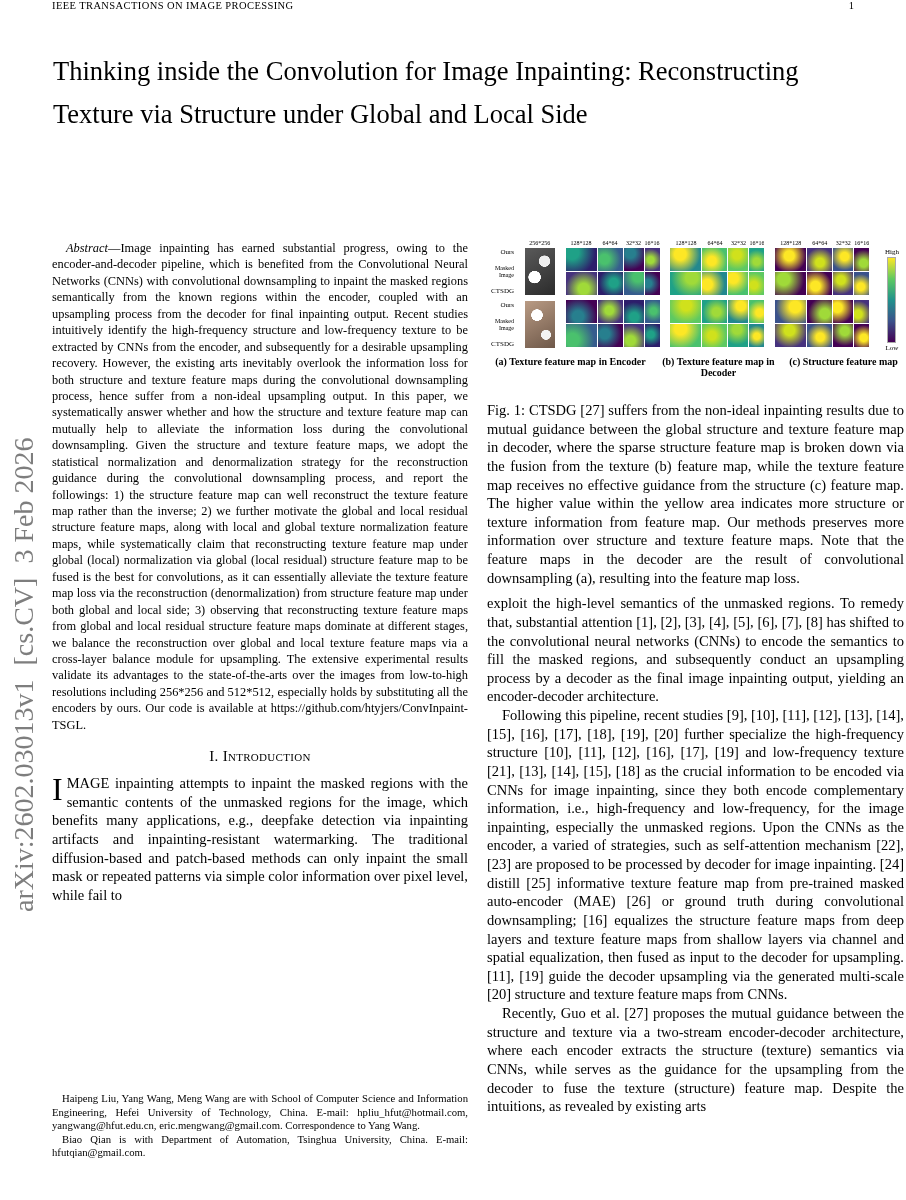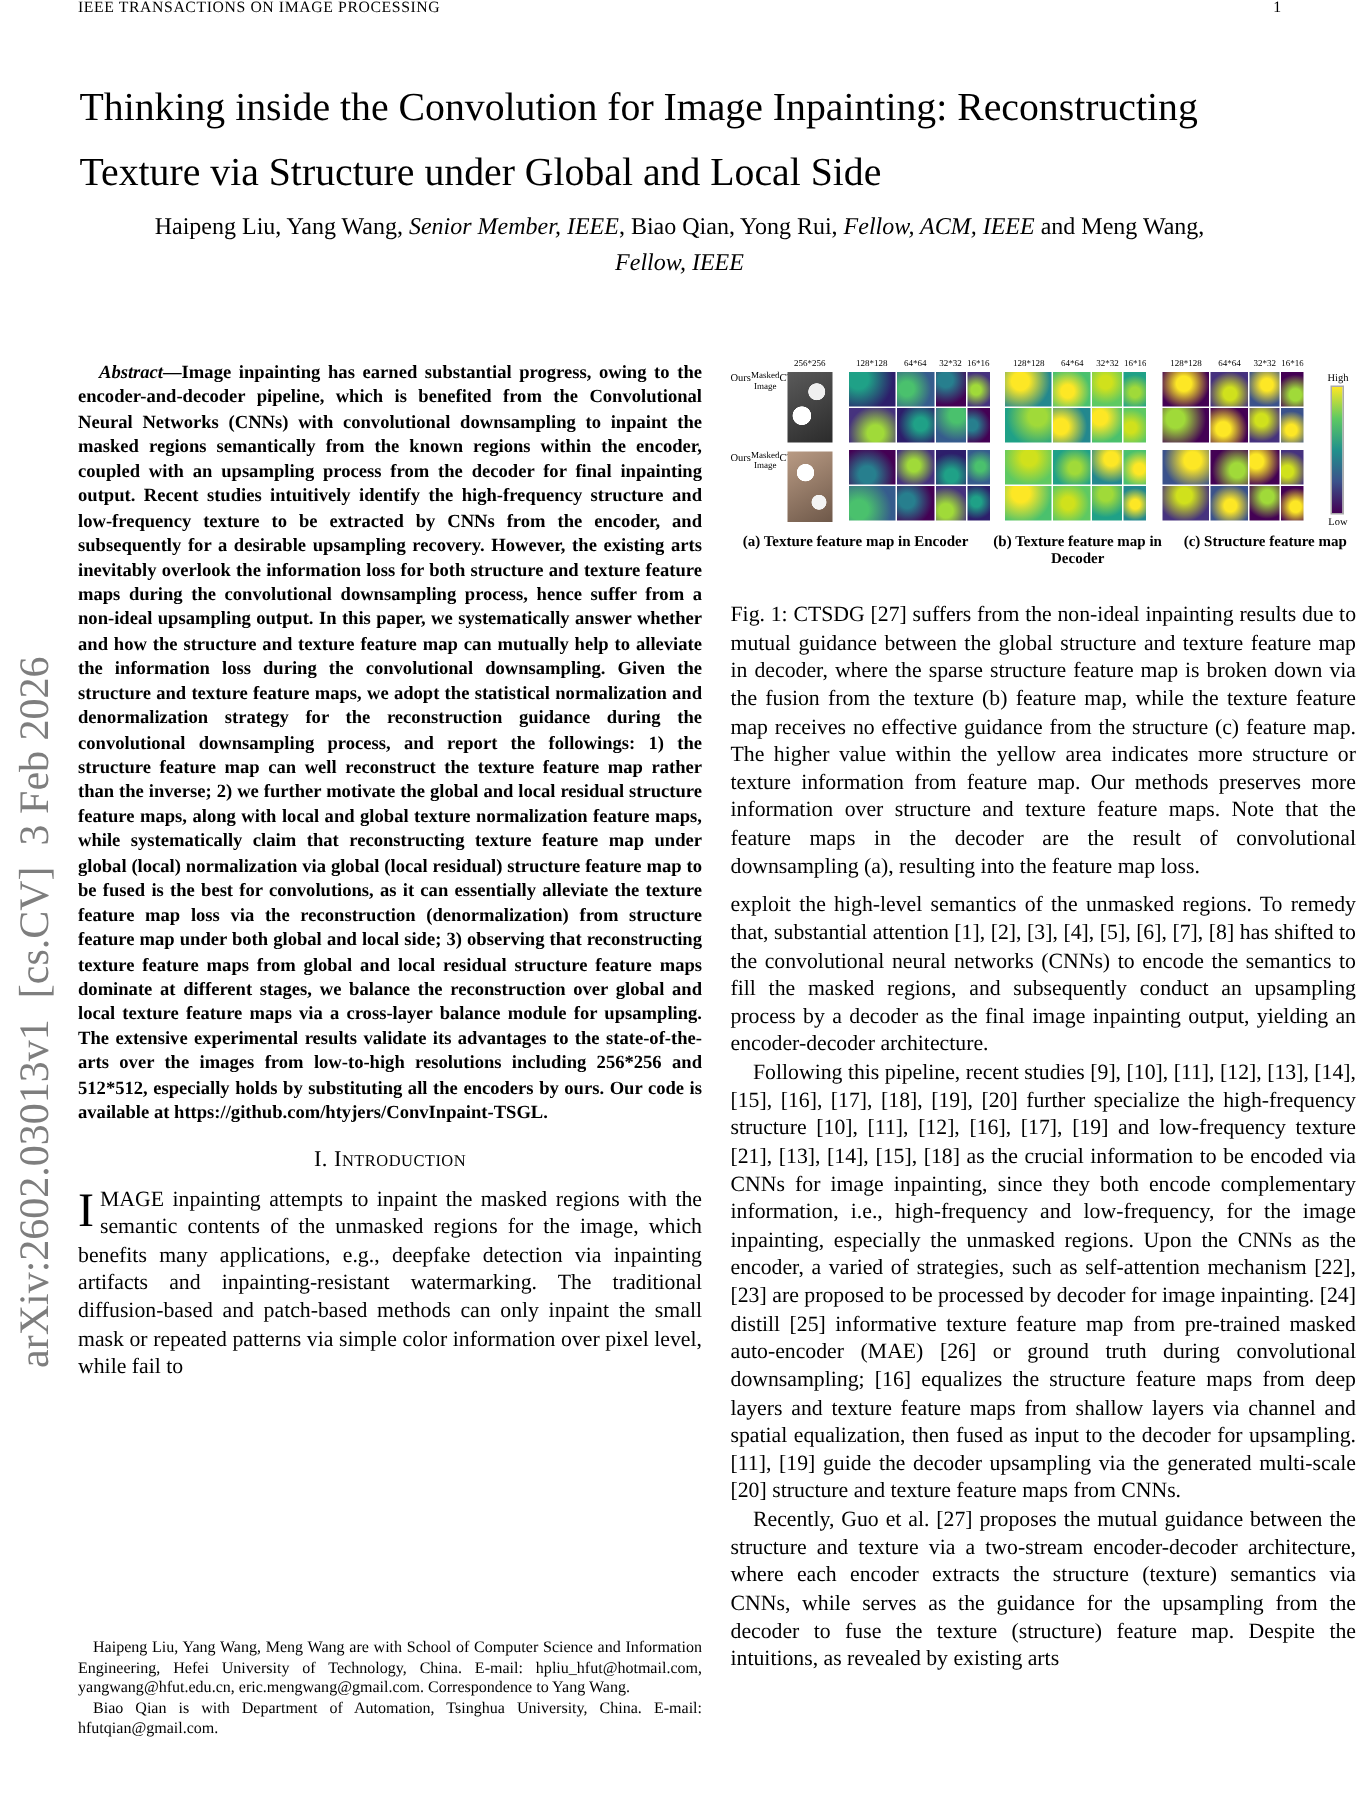--- a/index.html
+++ b/index.html
@@ -26,21 +26,21 @@
   }
   .authors {
     position: absolute; top: 140px; left: 53px; width: 800px;
     text-align: center; font-size: 16px; line-height: 1.5;
   }
   .italic { font-style: italic; }
   .col { position: absolute; top: 240px; text-align: justify; }
   .col-left { left: 52px; width: 416px; }
   .col-right { left: 487px; width: 417px; }
   .abstract {
-    font-size: 12.4px; font-weight: bold; line-height: 1.325; text-indent: 14px;
+    font-size: 12.4px; font-weight: normal; line-height: 1.325; text-indent: 14px;
   }
   .abstract .lead { font-style: italic; }
   .index { margin-top: 11px; }
   .section-heading {
     text-align: center; font-size: 15px; font-weight: 400;
     font-variant: small-caps; letter-spacing: 0.3px;
     margin-top: 15px; margin-bottom: 9px; text-indent: 0;
   }
   .body-par { font-size: 14.5px; line-height: 1.285; text-indent: 15px; }
   .no-indent { text-indent: 0; }
@@ -50,21 +50,21 @@
   }
   .footnotes {
     position: absolute; left: 52px; top: 1092px; width: 416px;
     font-size: 10.7px; line-height: 1.27; text-align: justify;
   }
   .footnotes p { text-indent: 10px; }
   
   .fig1 { width: 417px; }
   .fig-canvas { display: flex; justify-content: space-between; }
   .fig-labels { width: 27px; padding-top: 8px; display: flex; flex-direction: column; gap: 6px; }
-  .lab-block { height: 47px; display: flex; flex-direction: row; justify-content: space-between; text-align: center; }
+  .lab-block { height: 47px; display: flex; flex-direction: column; justify-content: space-between; text-align: right; }
   .rowlab { font-size: 7px; }
   .maskedlab { font-size: 6px; line-height: 1.15; }
   .masked-col { width: 30px; }
   .colhead { height: 8px; font-size: 6px; text-align: center; white-space: nowrap; }
   .masked-img { height: 47px; margin-bottom: 6px; }
   .m1 { background:
       radial-gradient(circle at 65% 28%, #efefef 0 14%, rgba(0,0,0,0) 15%),
       radial-gradient(circle at 32% 62%, #ffffff 0 17%, rgba(0,0,0,0) 18%),
       linear-gradient(150deg, #5a5a5a, #2b2b2b); }
   .m2 { background:
@@ -95,24 +95,20 @@
 
   <header class="running">
     <span class="journal">IEEE TRANSACTIONS ON IMAGE PROCESSING</span>
     <span>1</span>
   </header>
 
   <div class="arxiv">arXiv:2602.03013v1  [cs.CV]  3 Feb 2026</div>
 
   <h1 class="title">Thinking inside the Convolution for Image Inpainting: Reconstructing Texture via Structure under Global and Local Side</h1>
 
-  <div class="authors">
-    <div><span>Haipeng Liu, Yang Wang, </span><span class="italic">Senior Member, IEEE</span><span>, Biao Qian, Yong Rui, </span><span class="italic">Fellow, ACM, IEEE</span><span> and Meng Wang,</span></div>
-    <div class="italic">Fellow, IEEE</div>
-  </div>
 
   <section class="col col-left">
     <p class="abstract"><span class="lead">Abstract</span><span>—Image inpainting has earned substantial progress, owing to the encoder-and-decoder pipeline, which is benefited from the Convolutional Neural Networks (CNNs) with convolutional downsampling to inpaint the masked regions semantically from the known regions within the encoder, coupled with an upsampling process from the decoder for final inpainting output. Recent studies intuitively identify the high-frequency structure and low-frequency texture to be extracted by CNNs from the encoder, and subsequently for a desirable upsampling recovery. However, the existing arts inevitably overlook the information loss for both structure and texture feature maps during the convolutional downsampling process, hence suffer from a non-ideal upsampling output. In this paper, we systematically answer whether and how the structure and texture feature map can mutually help to alleviate the information loss during the convolutional downsampling. Given the structure and texture feature maps, we adopt the statistical normalization and denormalization strategy for the reconstruction guidance during the convolutional downsampling process, and report the followings: 1) the structure feature map can well reconstruct the texture feature map rather than the inverse; 2) we further motivate the global and local residual structure feature maps, along with local and global texture normalization feature maps, while systematically claim that reconstructing texture feature map under global (local) normalization via global (local residual) structure feature map to be fused is the best for convolutions, as it can essentially alleviate the texture feature map loss via the reconstruction (denormalization) from structure feature map under both global and local side; 3) observing that reconstructing texture feature maps from global and local residual structure feature maps dominate at different stages, we balance the reconstruction over global and local texture feature maps via a cross-layer balance module for upsampling. The extensive experimental results validate its advantages to the state-of-the-arts over the images from low-to-high resolutions including 256*256 and 512*512, especially holds by substituting all the encoders by ours. Our code is available at</span> <span>https://github.com/htyjers/ConvInpaint-TSGL.</span></p>
     <h2 class="section-heading">I. Introduction</h2>
     <p class="body-par intro"><span class="dropcap">I</span><span>MAGE inpainting attempts to inpaint the masked regions with the semantic contents of the unmasked regions for the image, which benefits many applications, e.g., deepfake detection via inpainting artifacts and inpainting-resistant watermarking. The traditional diffusion-based and patch-based methods can only inpaint the small mask or repeated patterns via simple color information over pixel level, while fail to</span></p>
   </section>
 
   <section class="footnotes">
     <p>Haipeng Liu, Yang Wang, Meng Wang are with School of Computer Science and Information Engineering, Hefei University of Technology, China. E-mail: hpliu_hfut@hotmail.com, yangwang@hfut.edu.cn, eric.mengwang@gmail.com. Correspondence to Yang Wang.</p>
     <p>Biao Qian is with Department of Automation, Tsinghua University, China. E-mail: hfutqian@gmail.com.</p>

